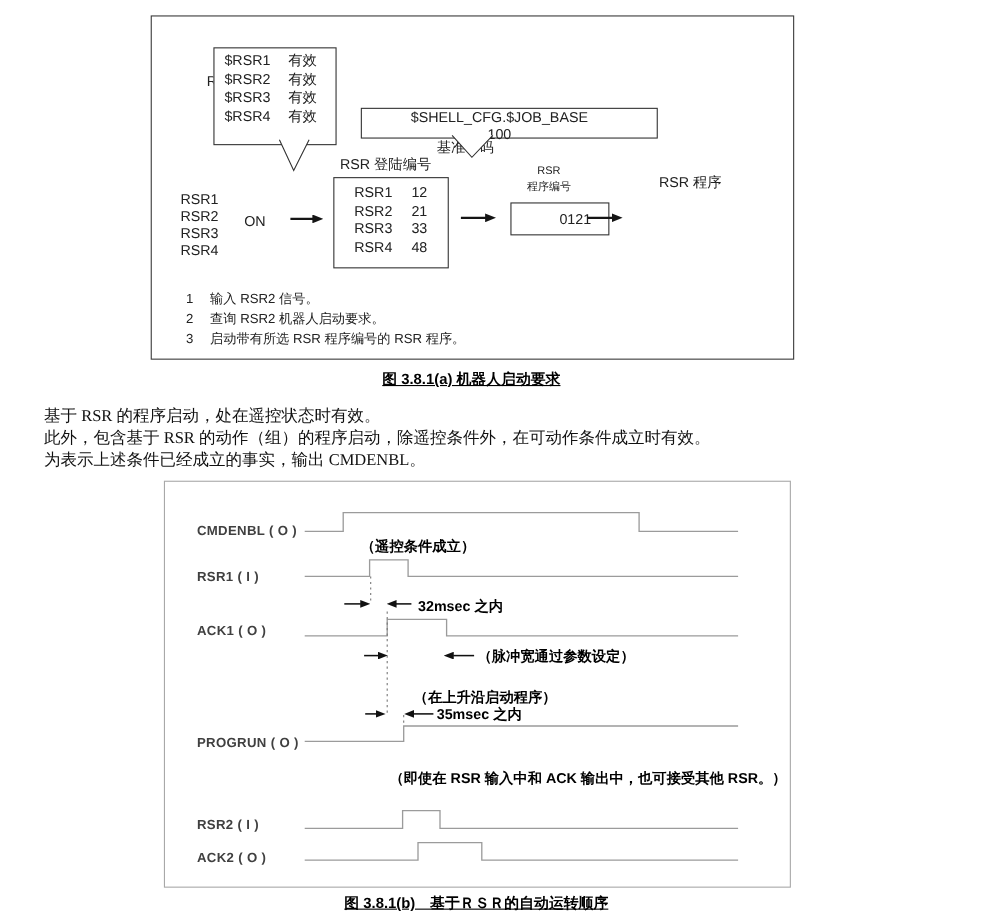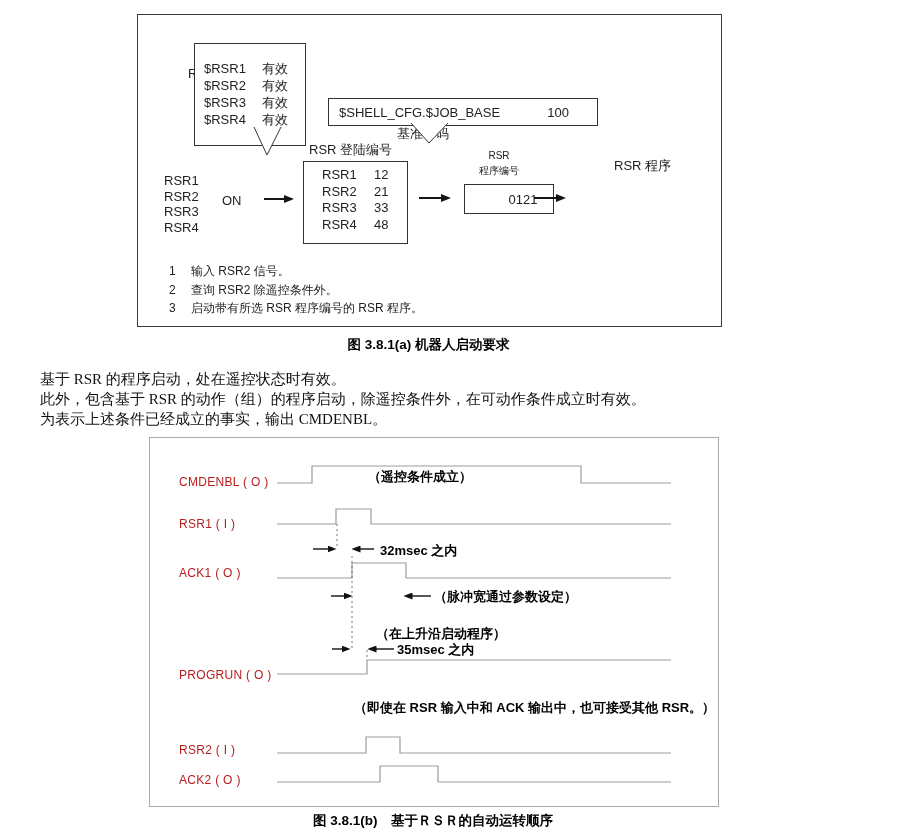--- a/index.html
+++ b/index.html
@@ -17,57 +17,57 @@
   .loginbox{position:absolute;border:1px solid #333;padding-top:5px;background:#fff;}
   .lrow{display:grid;grid-template-columns:52px auto;padding-left:18px;font-size:13px;line-height:16.5px;color:#222;}
   .inputs{position:absolute;font-size:13px;line-height:15.5px;color:#222;}
   .valbox{position:absolute;border:1px solid #333;display:flex;align-items:center;justify-content:center;
           font-size:13px;color:#222;background:#fff;padding-left:28px;}
   .lbl2{position:absolute;text-align:center;font-size:10px;line-height:15px;color:#222;}
   .notes{position:absolute;font-size:12px;line-height:18.5px;color:#222;}
   .nnum{display:inline-block;width:22px;}
   .ov{position:absolute;left:0;top:0;width:100%;height:100%;pointer-events:none;}
   
-  .caption{position:absolute;text-align:center;font-weight:bold;font-size:13.5px;color:#000;}
+  .caption{position:absolute;text-align:center;font-weight:bold;font-size:13.5px;color:#000;text-decoration:underline;}
   .para{position:absolute;left:40px;top:369px;font-family:"Liberation Serif","DejaVu Serif",serif;
         font-size:15px;line-height:20px;color:#111;white-space:nowrap;}
   
   .figb{position:absolute;left:149px;top:437px;width:568px;height:368px;border:1px solid #a8a8a8;background:#fff;}
-  .sig{position:absolute;left:29px;font-weight:normal;font-size:12px;letter-spacing:.3px;color:#b91c1c;white-space:nowrap;}
+  .sig{position:absolute;left:29px;font-weight:bold;font-size:12px;letter-spacing:.3px;color:#404040;white-space:nowrap;}
   .ann{position:absolute;font-weight:bold;font-size:13px;color:#000;white-space:nowrap;}
 </style>
 </head>
 <body>
 
 <div class="figa">
 
   <div class="t13" style="left:50px;top:18px;margin-top:33px;">RSR 有效/无效</div>
 
-  <div class="bubble" style="left:56px;top:28px;width:110px;height:85px;padding-top:16px;">
+  <div class="bubble" style="left:56px;top:28px;width:110px;height:85px;padding-top:2px;">
     <div class="vrow">
       <span>$RSR1</span>
       <span>有效</span>
     </div>
     <div class="vrow">
       <span>$RSR2</span>
       <span>有效</span>
     </div>
     <div class="vrow">
       <span>$RSR3</span>
       <span>有效</span>
     </div>
     <div class="vrow">
       <span>$RSR4</span>
       <span>有效</span>
     </div>
   </div>
 
   <div class="t13" style="left:259px;top:63px;margin-top:48px;">基准号码</div>
 
-  <div class="boxline" style="left:190px;top:83px;width:230px;height:26px;">
+  <div class="boxline" style="left:190px;top:83px;width:230px;height:26px;flex-direction:column;">
     <span>$SHELL_CFG.$JOB_BASE</span>
     <span>100</span>
   </div>
 
   <div class="t13" style="left:171px;top:127px;">RSR 登陆编号</div>
 
   <div class="loginbox" style="left:165px;top:146px;width:103px;height:76px;">
     <div class="lrow">
       <span>RSR1</span>
       <span>12</span>
@@ -95,29 +95,29 @@
 
   <div class="t13" style="left:84px;top:178px;">ON</div>
 
   <div class="lbl2" style="left:330px;top:133px;width:62px;">
     <div>RSR</div>
     <div>程序编号</div>
   </div>
 
   <div class="valbox" style="left:326px;top:169px;width:60px;height:28px;">0121</div>
 
-  <div class="t13" style="left:461px;top:143px;margin-left:15px;">RSR 程序</div>
+  <div class="t13" style="left:461px;top:143px;">RSR 程序</div>
 
 
   <div class="notes" style="left:31px;top:247px;">
     <div>
       <span class="nnum">1</span><span>输入 RSR2 信号。</span>
     </div>
     <div>
-      <span class="nnum">2</span><span>查询 RSR2 除遥控条件外。</span>
+      <span class="nnum">2</span><span>查询 RSR2 机器人启动要求。</span>
     </div>
     <div>
       <span class="nnum">3</span><span>启动带有所选 RSR 程序编号的 RSR 程序。</span>
     </div>
   </div>
 
   <svg class="ov" viewBox="0 0 583 311">
     <defs>
       <marker id="ahA" markerWidth="10" markerHeight="8" refX="1" refY="4" orient="auto" markerUnits="userSpaceOnUse">
         <path d="M0,0 L10,4 L0,8 Z" fill="#151515"></path>
@@ -143,21 +143,21 @@
 
 <div class="figb">
 
   <div class="sig" style="top:37px;">CMDENBL ( O )</div>
   <div class="sig" style="top:79px;">RSR1 ( I )</div>
   <div class="sig" style="top:128px;">ACK1 ( O )</div>
   <div class="sig" style="top:230px;">PROGRUN ( O )</div>
   <div class="sig" style="top:305px;">RSR2 ( I )</div>
   <div class="sig" style="top:335px;">ACK2 ( O )</div>
 
-  <div class="ann" style="left:178px;top:30px;margin-left:40px;">（遥控条件成立）</div>
+  <div class="ann" style="left:178px;top:50px;">（遥控条件成立）</div>
   <div class="ann" style="left:230px;top:104px;">32msec 之内</div>
   <div class="ann" style="left:284px;top:150px;">（脉冲宽通过参数设定）</div>
   <div class="ann" style="left:226px;top:187px;">（在上升沿启动程序）</div>
   <div class="ann" style="left:247px;top:203px;">35msec 之内</div>
   <div class="ann" style="left:204px;top:261px;">（即使在 RSR 输入中和 ACK 输出中，也可接受其他 RSR。）</div>
 
   <svg class="ov" viewBox="0 0 568 368">
     <defs>
       <marker id="ahB" markerWidth="9" markerHeight="7" refX="0.5" refY="3.5" orient="auto" markerUnits="userSpaceOnUse">
         <path d="M0,0 L9,3.5 L0,7 Z" fill="#111"></path>

